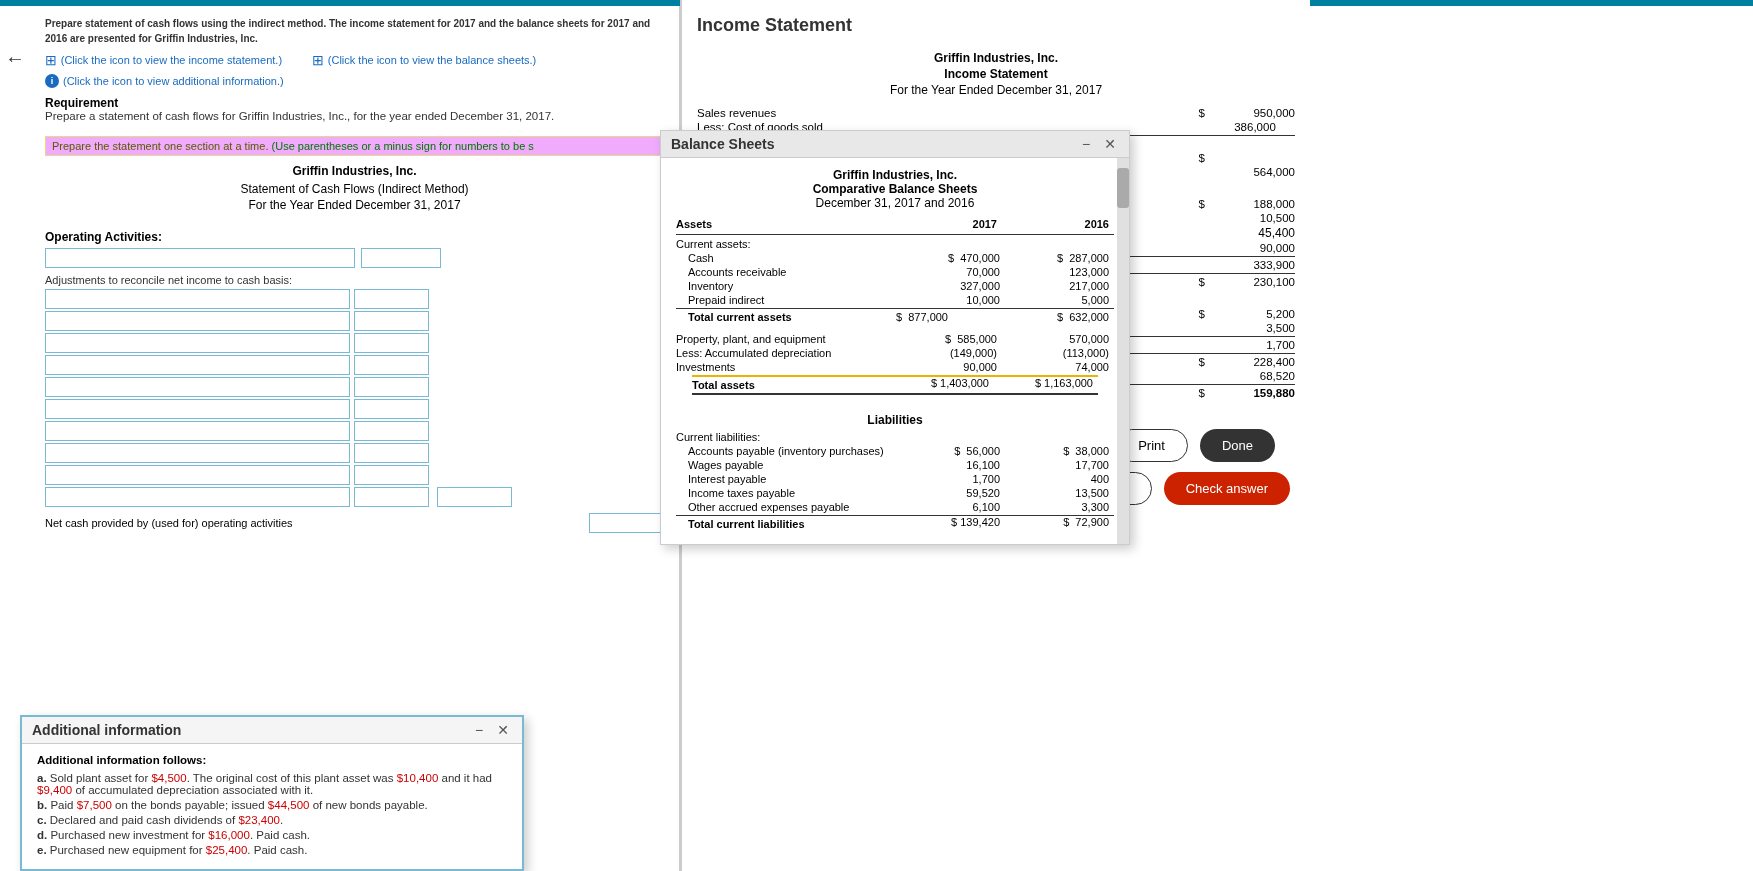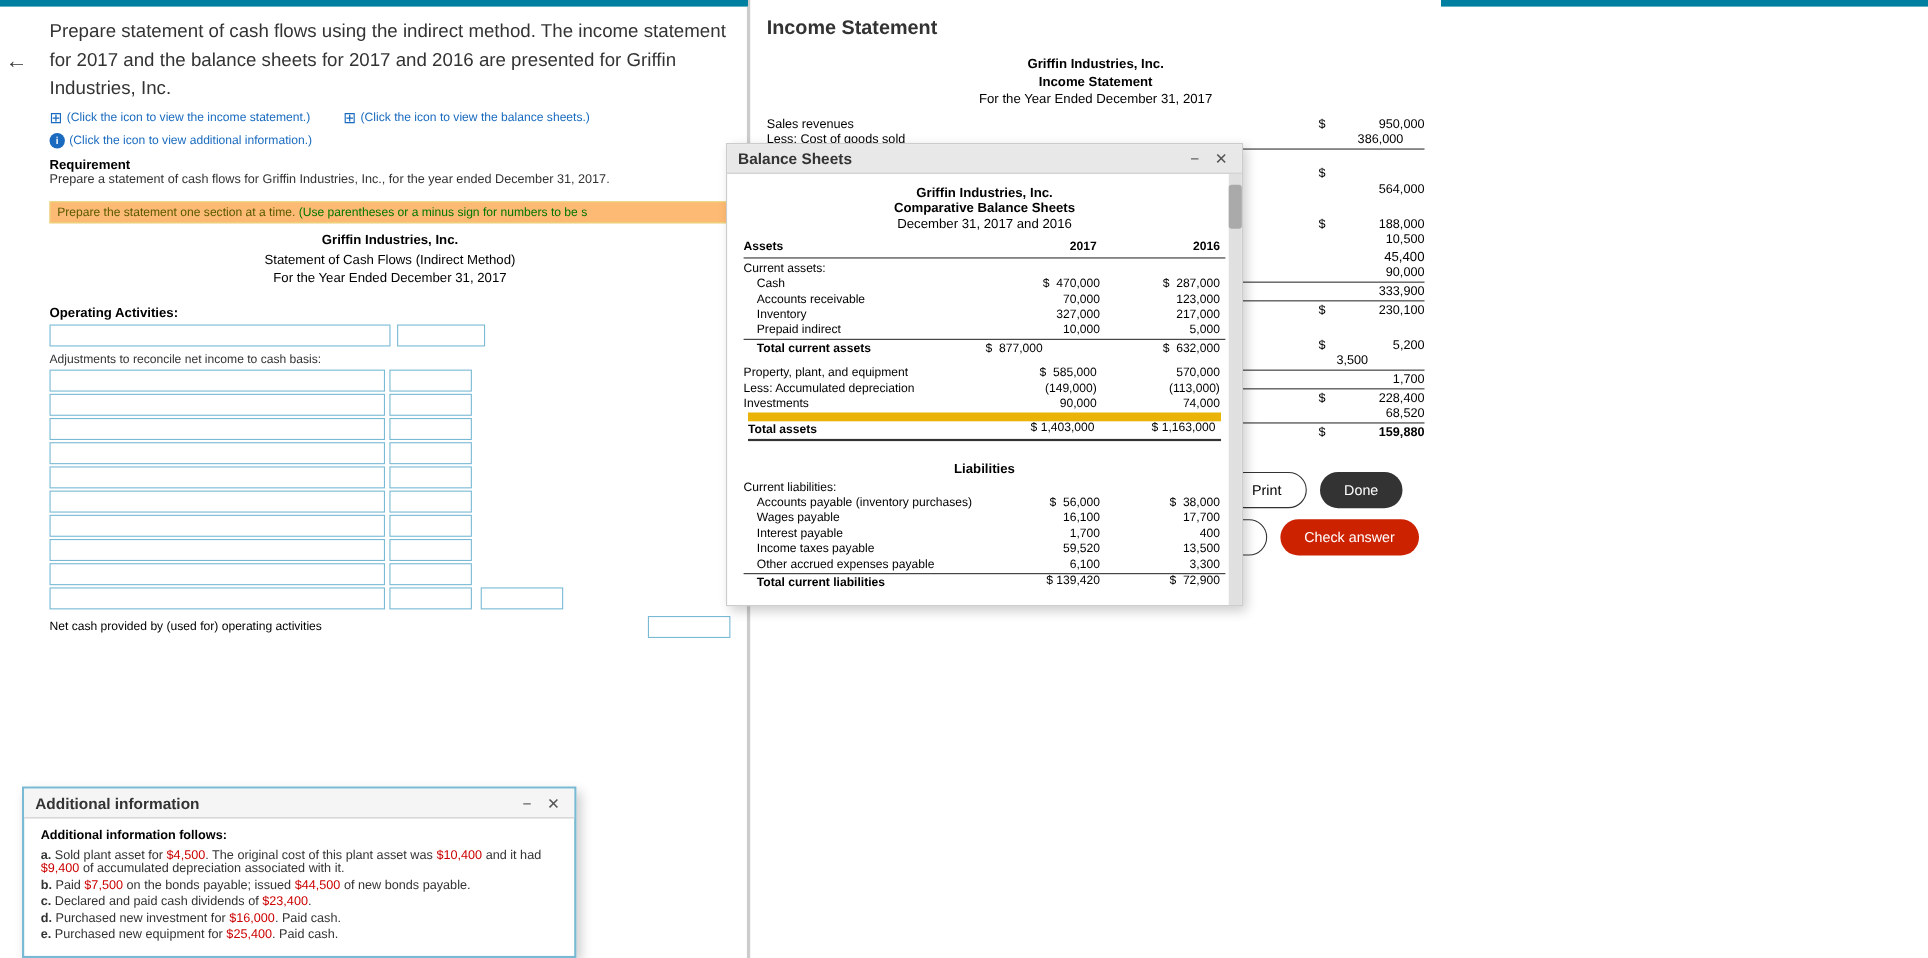--- a/index.html
+++ b/index.html
@@ -2,28 +2,28 @@
 <html><head>
   <meta charset="utf-8">
   <style>
     * { box-sizing: border-box; margin: 0; padding: 0; }
     body { font-family: Arial, sans-serif; font-size: 12px; background: #f0f0f0; overflow: hidden; }
 
     .main-container { display: flex; width: 1753px; height: 871px; position: relative; background: #fff; }
 
     
     .left-panel { width: 650px; padding: 10px 15px; border-right: 1px solid #ccc; overflow: hidden; position: relative; }
-    .left-panel .instructions { font-size: 17px; color: #333; line-height: 1.5; }
+    .left-panel .instructions { font-size: 10px; color: #333; line-height: 1.5; font-weight: bold; }
     .left-panel .icon-link { color: #1a6bbf; text-decoration: none; display: inline-flex; align-items: center; gap: 4px; font-size: 11px; }
     .info-icon { display: inline-flex; align-items: center; justify-content: center; width: 14px; height: 14px; border-radius: 50%; background: #1a6bbf; color: white; font-size: 9px; font-weight: bold; }
     .icon-links-row { display: flex; gap: 30px; margin: 5px 0; }
     .requirement-section { margin-top: 8px; }
     .requirement-section .req-title { font-weight: bold; font-size: 12px; }
     .requirement-section .req-text { font-size: 11.5px; color: #333; }
-    .yellow-note { background: #fdba74; border: 1px solid #e8d87e; padding: 3px 6px; font-size: 11px; color: #5a5a00; margin: 6px 0; }
+    .yellow-note { background: #f0abfc; border: 1px solid #e8d87e; padding: 3px 6px; font-size: 11px; color: #5a5a00; margin: 6px 0; }
     .statement-title { text-align: center; font-weight: bold; font-size: 12px; margin: 8px 0 4px; }
     .statement-subtitle { text-align: center; font-size: 12px; margin-bottom: 2px; }
     .section-header { font-weight: bold; font-size: 12px; margin-top: 8px; margin-bottom: 4px; }
     .input-box { height: 20px; border: 1px solid #78b9d4; background: #fff; }
     .input-wide { width: 310px; }
     .input-medium { width: 80px; }
     .adjustments-label { font-size: 11px; margin: 6px 0 3px; color: #333; }
     .adj-row { display: flex; align-items: center; margin: 2px 0; gap: 4px; }
     .adj-input-wide { width: 305px; height: 20px; border: 1px solid #78b9d4; background: #fff; }
     .adj-input-narrow { width: 75px; height: 20px; border: 1px solid #78b9d4; background: #fff; }
@@ -246,21 +246,21 @@
         <div class="bs-row">
           <div class="bs-row-label">Less: Accumulated depreciation</div>
           <div class="bs-row-val">(149,000)</div>
           <div class="bs-row-val">(113,000)</div>
         </div>
         <div class="bs-row">
           <div class="bs-row-label">Investments</div>
           <div class="bs-row-val">90,000</div>
           <div class="bs-row-val">74,000</div>
         </div>
-        <div style="display:flex; margin:2px 4px; font-size:11px; border-top:8px solid #eab308; border-bottom:2px solid #333;">
+        <div style="display:flex; margin:2px 16px; font-size:11px; border-top:2px solid #eab308; border-bottom:2px solid #333;">
           <div style="flex:2; font-weight:bold; padding:2px 0;">Total assets</div>
           <div style="flex:1; text-align:right; padding-right:5px;">$ 1,403,000</div>
           <div style="flex:1; text-align:right; padding-right:5px;">$ 1,163,000</div>
         </div>
 
         <div style="height:8px;"></div>
 
         <div class="bs-section-header">Liabilities</div>
         <div class="bs-row">
           <div class="bs-row-label">Current liabilities:</div>
@@ -387,21 +387,21 @@
     <div class="is-row is-section-gap">
       <div class="is-row-label">Plus other income and less other expenses:</div>
     </div>
     <div class="is-row">
       <div class="is-row-label is-indent">Interest expense</div>
       <div class="is-row-val">$</div>
       <div style="width:80px; text-align:right; font-size:11.5px;">5,200</div>
     </div>
     <div class="is-row">
       <div class="is-row-label is-indent">Gain on sale of PP&amp;E</div>
-      <div style="width:80px; text-align:left; font-size:11.5px;">3,500</div>
+      <div style="width:80px; text-align:right; font-size:11.5px;">3,500</div>
     </div>
     <hr class="is-divider">
     <div class="is-row">
       <div class="is-row-label is-indent">Total other income and expenses</div>
       <div style="width:80px; text-align:right; font-size:11.5px;">1,700</div>
     </div>
     <hr class="is-divider">
     <div class="is-row">
       <div class="is-row-label">Income before income taxes</div>
       <div class="is-row-val">$</div>

